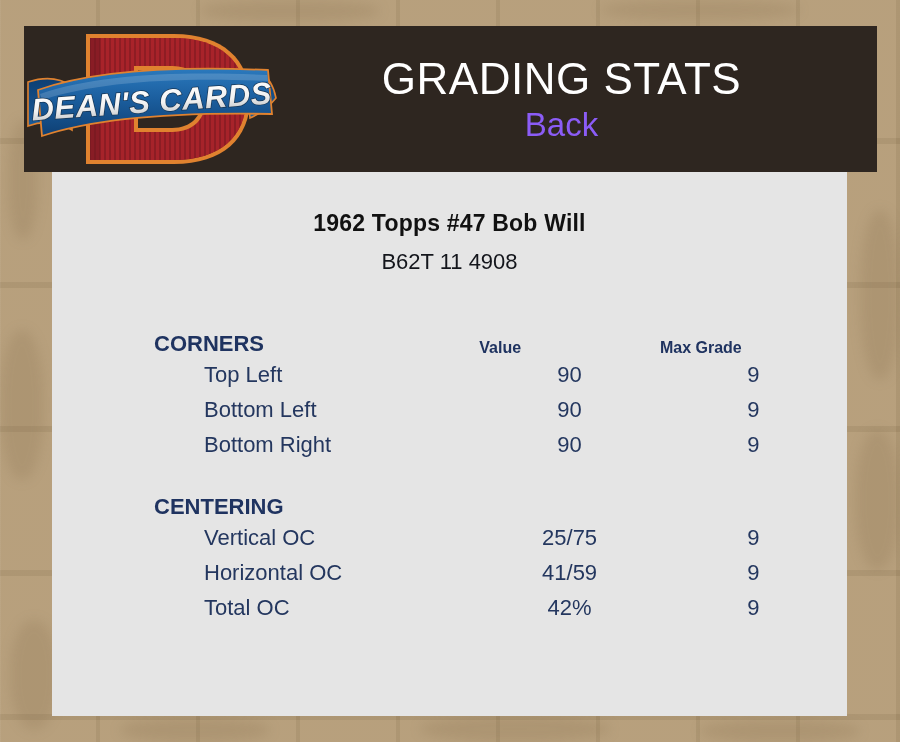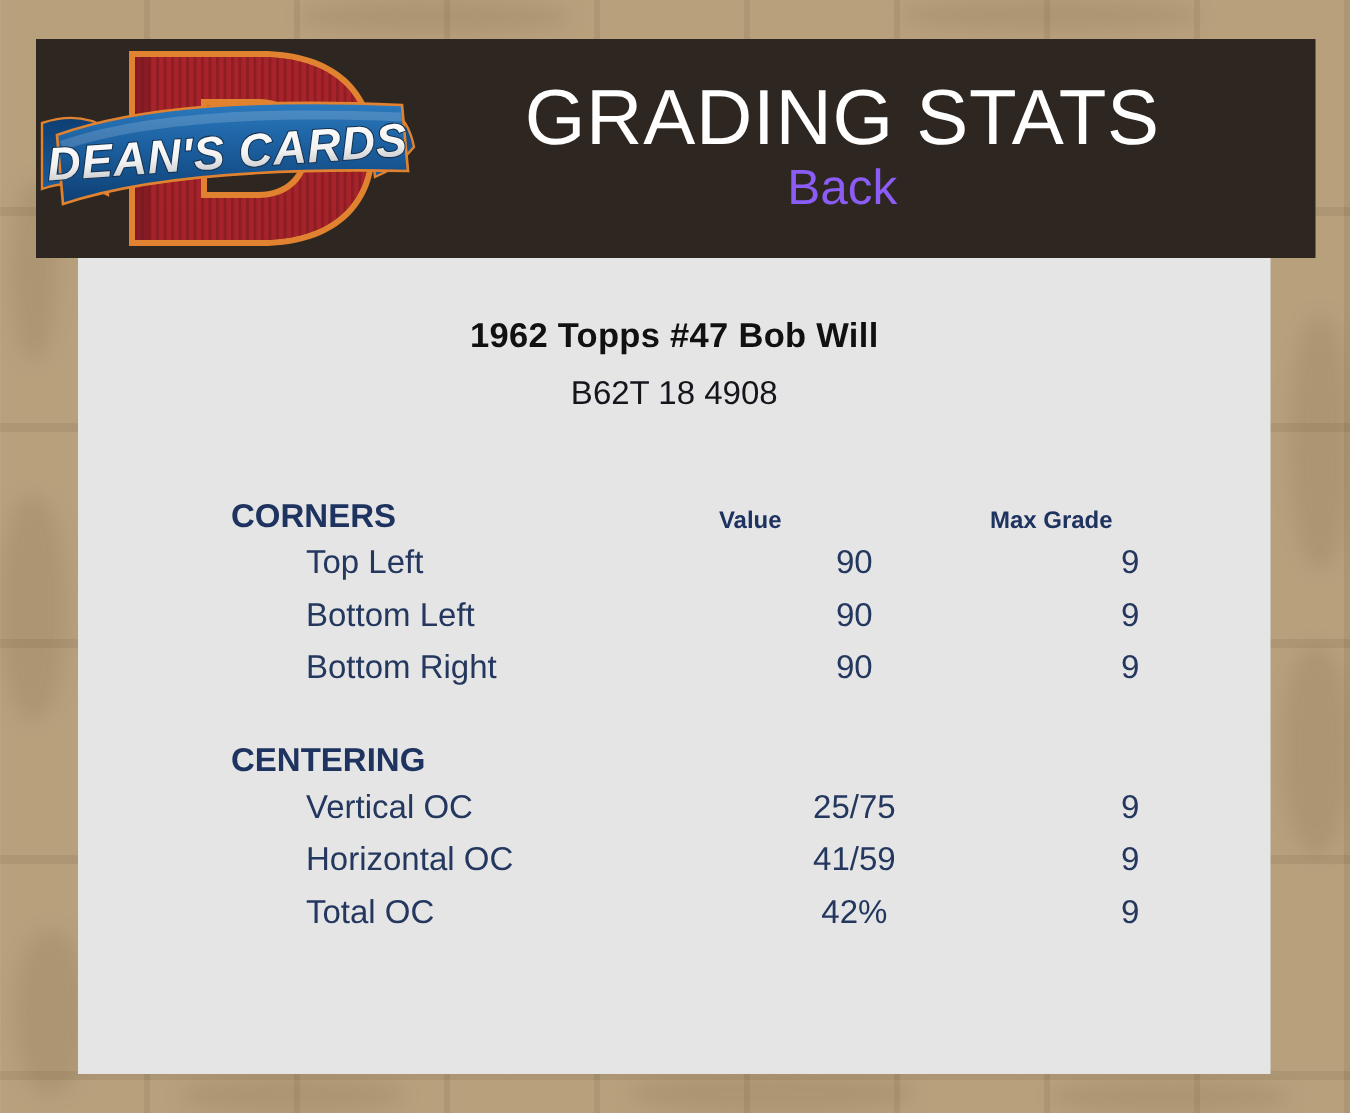--- a/index.html
+++ b/index.html
@@ -74,21 +74,21 @@
 
   
   .header-titles {
     flex: 1 1 auto;
     text-align: center;
     color: #ffffff;
     padding-right: 24px;
     margin-left: -10px;
   }
   .header-title {
-    font-size: 52px;
+    font-size: 44px;
     line-height: 52px;
     letter-spacing: 0.5px;
     font-weight: 400;
     color: #ffffff;
   }
   .header-subtitle {
     font-size: 33px;
     line-height: 40px;
     font-weight: 400;
     color: #8b5cf6;
@@ -245,21 +245,21 @@
 
     <div class="header-titles">
       <div class="header-title">GRADING STATS</div>
       <div class="header-subtitle">Back</div>
     </div>
   </div>
 
   <div class="panel">
 
     <div class="card-title">1962 Topps #47 Bob Will</div>
-    <div class="card-code">B62T 18 4908</div>
+    <div class="card-code">B62T 11 4908</div>
 
     <table class="stats">
       <colgroup>
         <col class="col-label">
         <col class="col-value">
         <col class="col-grade">
       </colgroup>
       <tbody>
 
         <tr class="section-row">

